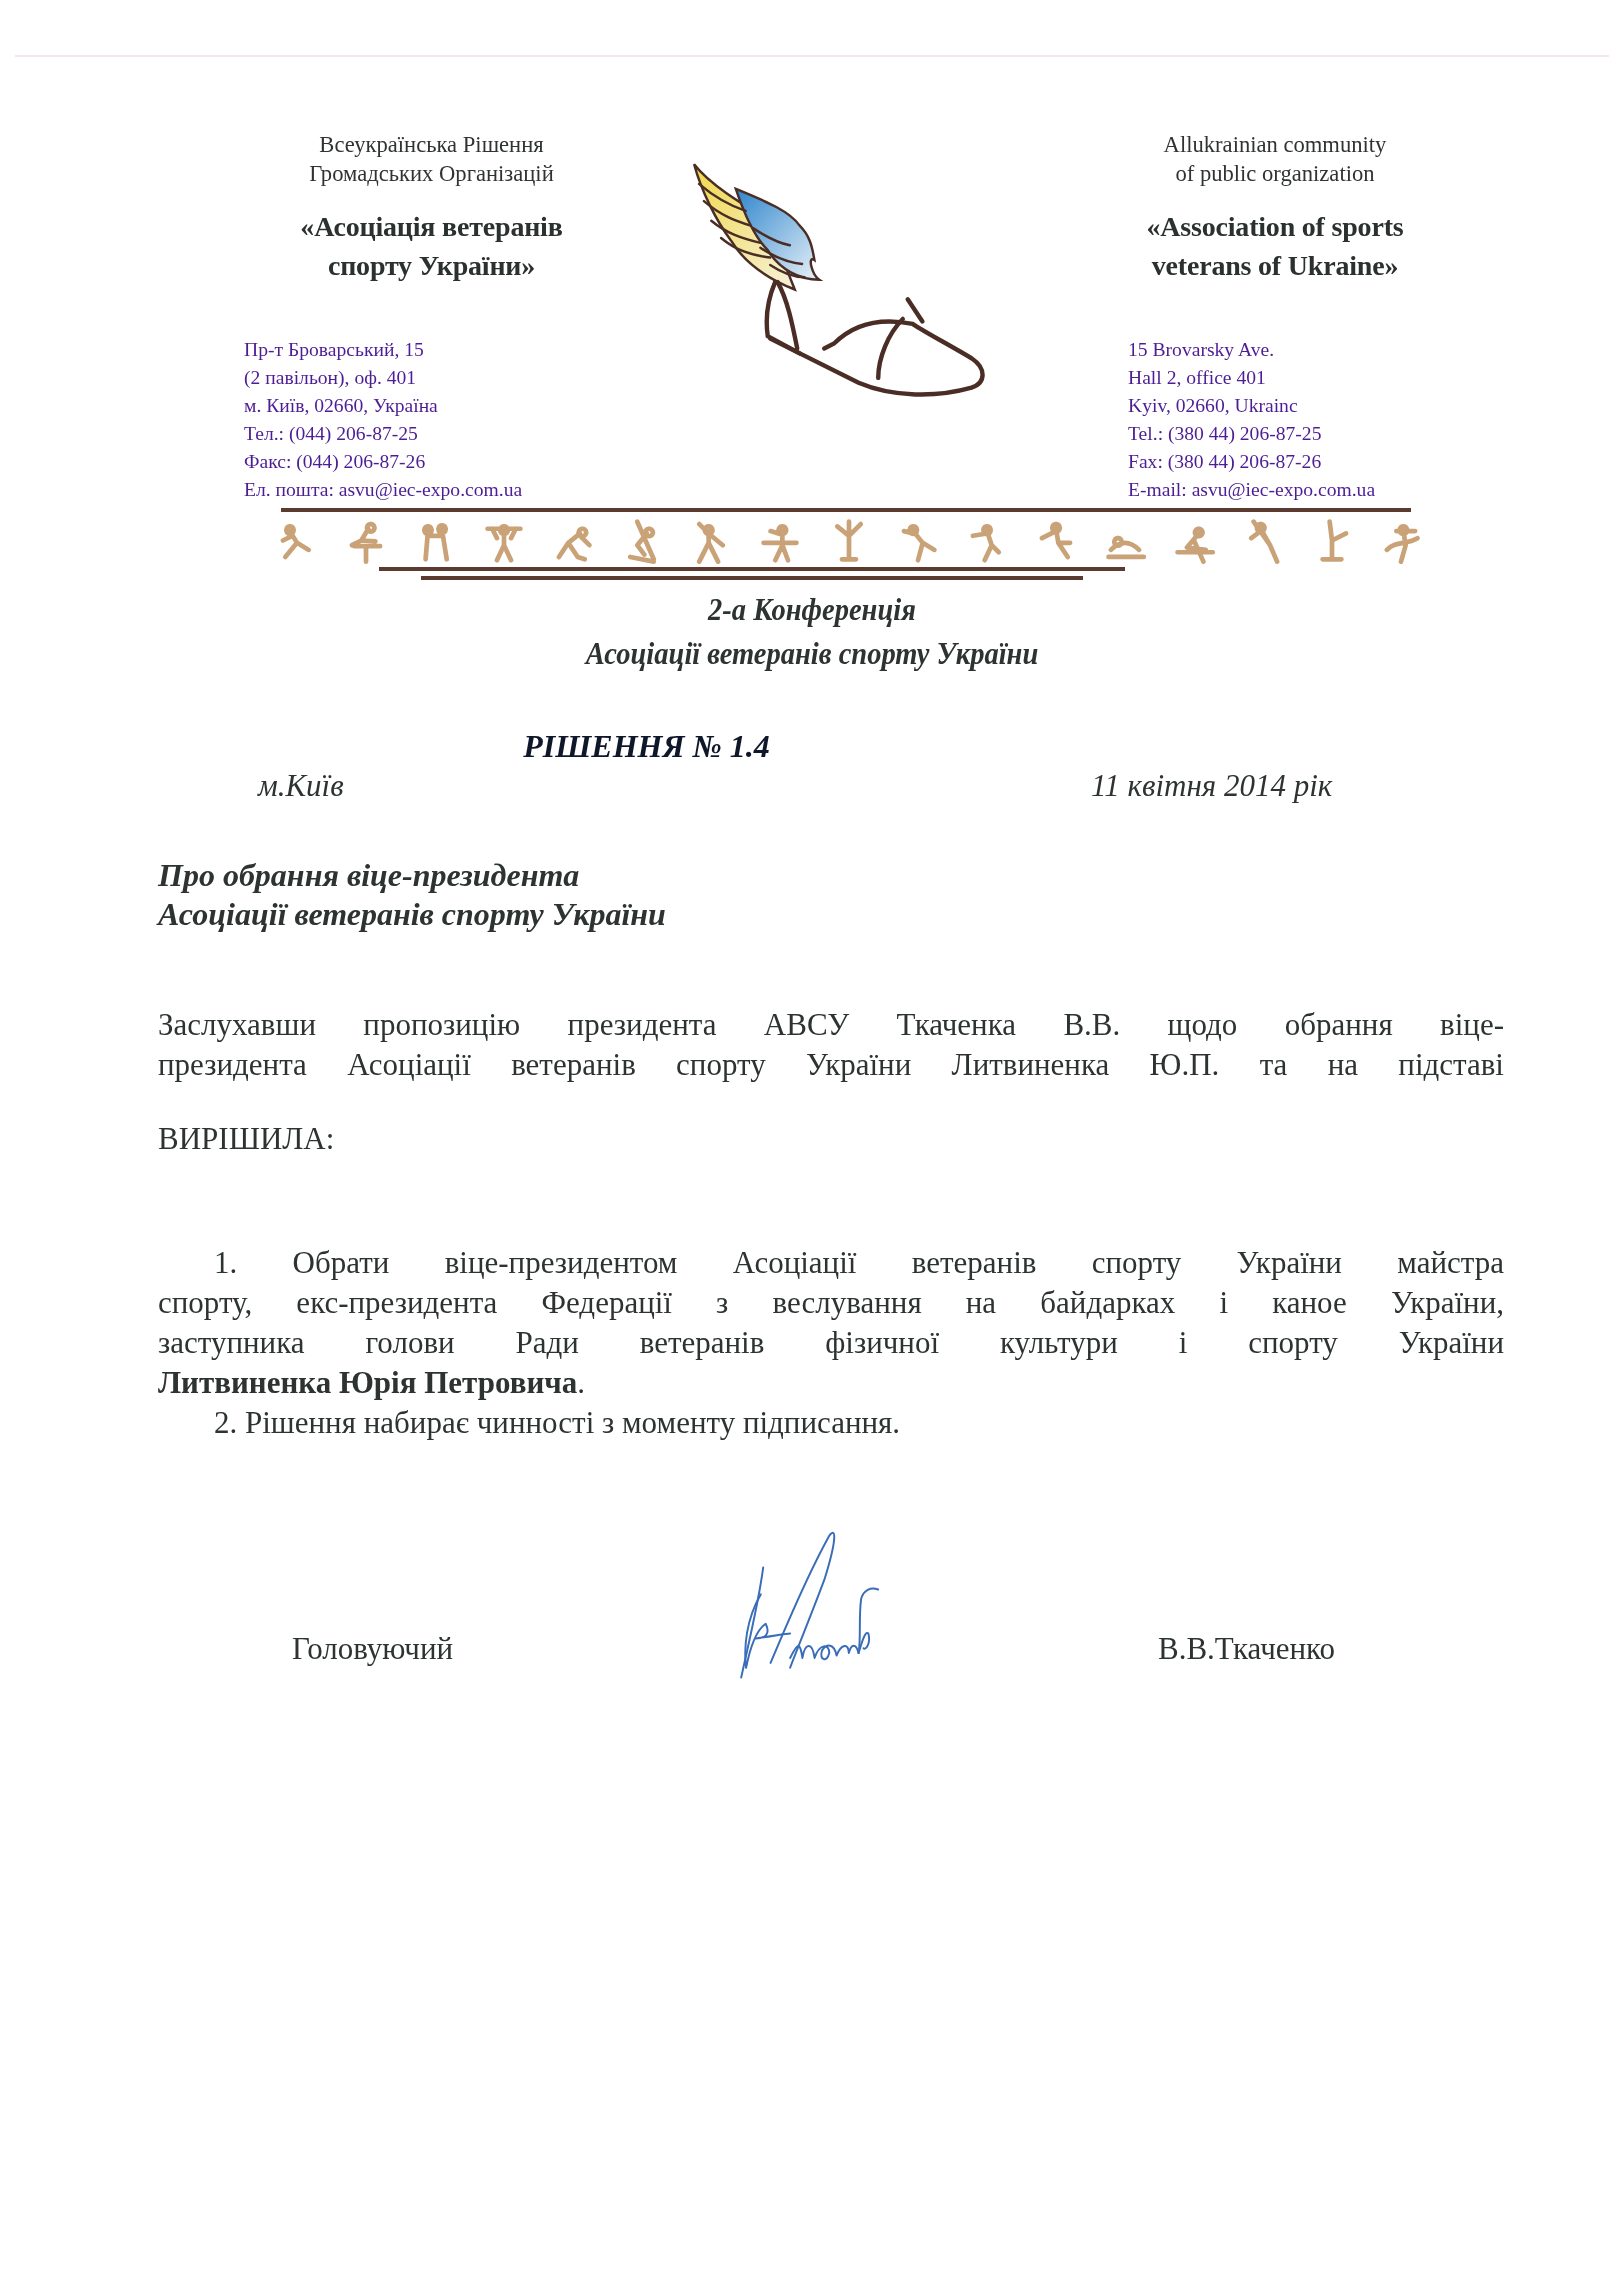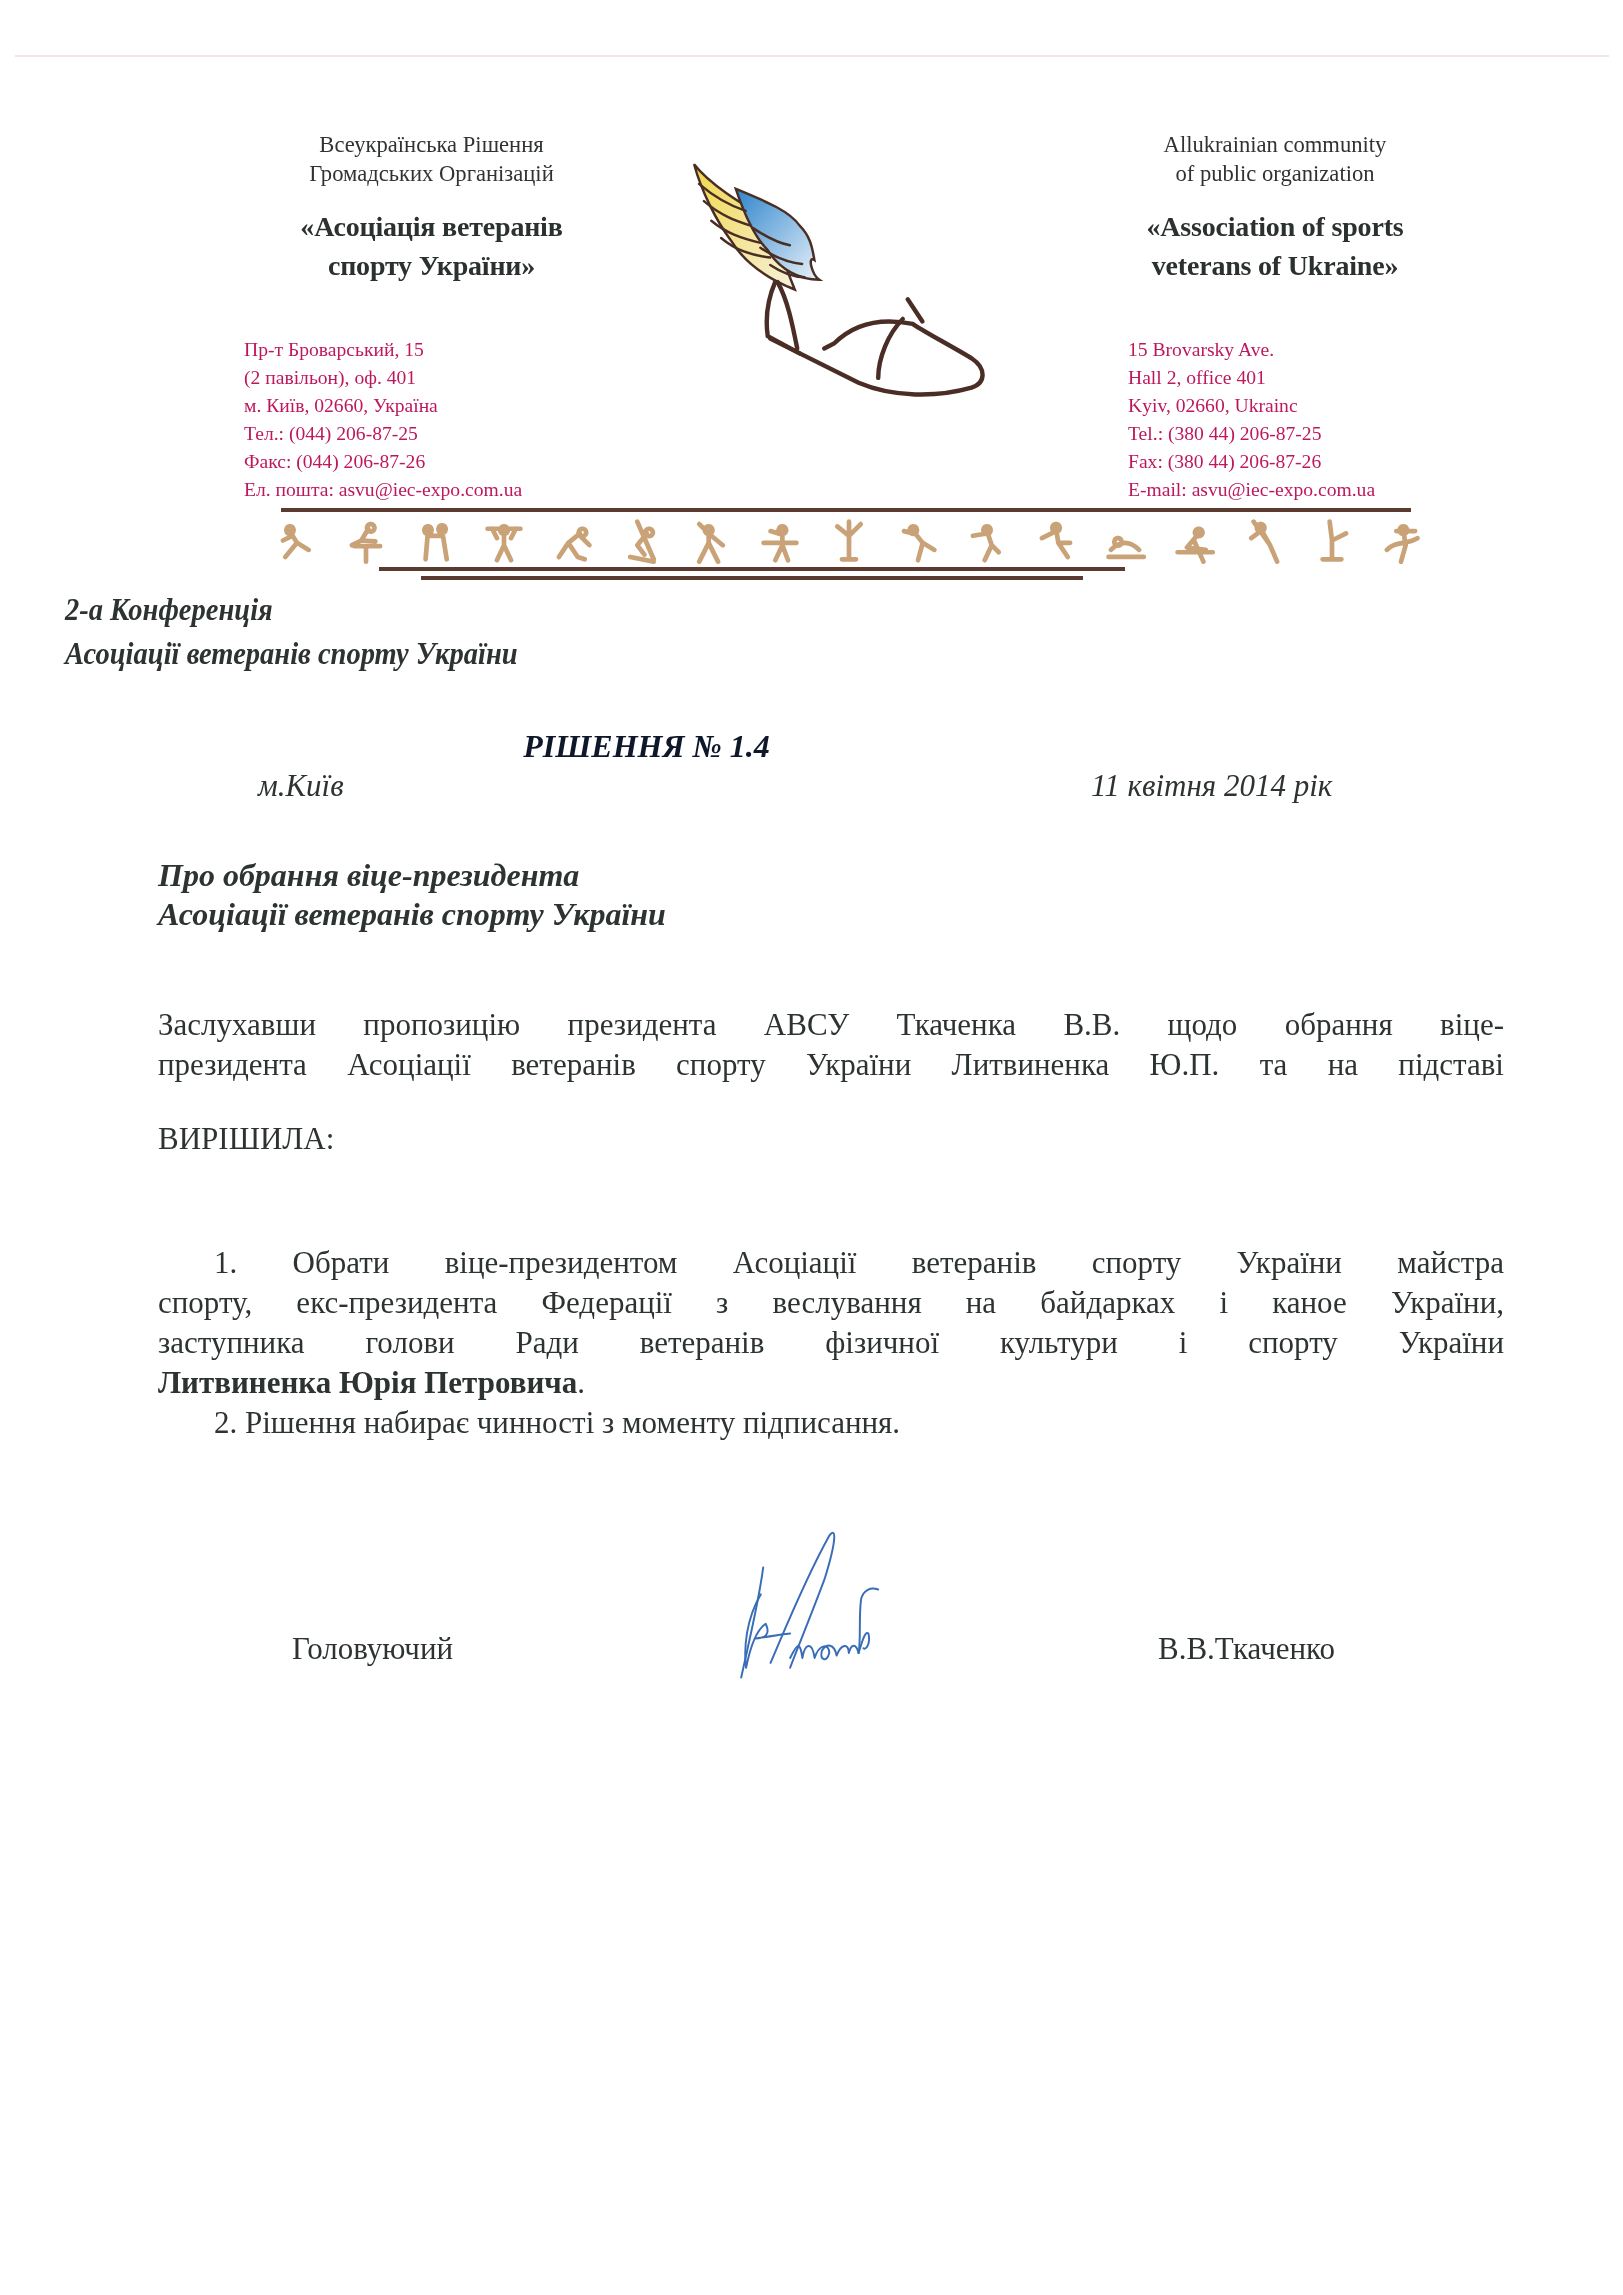--- a/index.html
+++ b/index.html
@@ -7,38 +7,38 @@
          font-family: "Liberation Serif", "DejaVu Serif", serif; color: #2e3432; }
   .scanline { position: absolute; left: 14.7px; right: 14.7px; top: 55px; height: 1.5px; background: #f3e6f0; }
 
   .hdr-col { position: absolute; text-align: center; }
   .hdr-left { left: 211px; width: 441px; top: 130px; }
   .hdr-right { left: 1074px; width: 402px; top: 130px; }
   .hdr-sub { font-size: 22.6px; line-height: 29px; color: #2f3430; }
   .hdr-org { font-size: 28px; font-weight: bold; line-height: 39px; margin-top: 18.6px; color: #2b312f;
              font-family: "Liberation Serif", serif; letter-spacing: -0.2px; }
 
-  .addr { position: absolute; font-size: 19.6px; line-height: 28px; color: #be185d; }
+  .addr { position: absolute; font-size: 19.6px; line-height: 28px; color: #4c1d95; }
   .addr-left { left: 244px; top: 336px; }
   .addr-right { left: 1128px; top: 336px; }
   .addr div { white-space: nowrap; }
 
   .logo { position: absolute; left: 672px; top: 152px; width: 383px; height: 275px; }
 
   .rule { position: absolute; height: 4.4px; background: #5b3a30; }
   .rule-top { left: 281px; width: 1130px; top: 508px; }
   .rule-mid { left: 379px; width: 746px; top: 567px; }
   .rule-bot { left: 421px; width: 662px; top: 576px; }
 
   .pictos { position: absolute; left: 275px; top: 515px; width: 1148px; height: 49px;
             display: flex; justify-content: space-between; align-items: flex-end; }
   .picto { width: 44px; height: 47px; }
   .picto svg { width: 100%; height: 100%; }
 
-  .conf { position: absolute; left: 0; width: 1624px; top: 588px; text-align: left;
+  .conf { position: absolute; left: 0; width: 1624px; top: 588px; text-align: center;
           font-style: italic; font-weight: bold; font-size: 31px; line-height: 44px; color: #2c3330; }
   .conf div { transform: scaleX(0.92); }
 
   .decision-title { position: absolute; left: 0; width: 1293px; top: 720px; text-align: center;
                     font-style: italic; font-weight: bold; font-size: 32px; color: #0f172a; margin-top: 8px; }
   .place { position: absolute; left: 258px; top: 768px; font-style: italic; font-size: 31px; color: #2c3330; }
   .date { position: absolute; left: 1091px; top: 768px; font-style: italic; font-size: 31px; color: #2c3330; }
 
   .subject { position: absolute; left: 158px; top: 856px; font-style: italic; font-weight: bold;
              font-size: 32px; line-height: 39px; color: #2c3330; }

